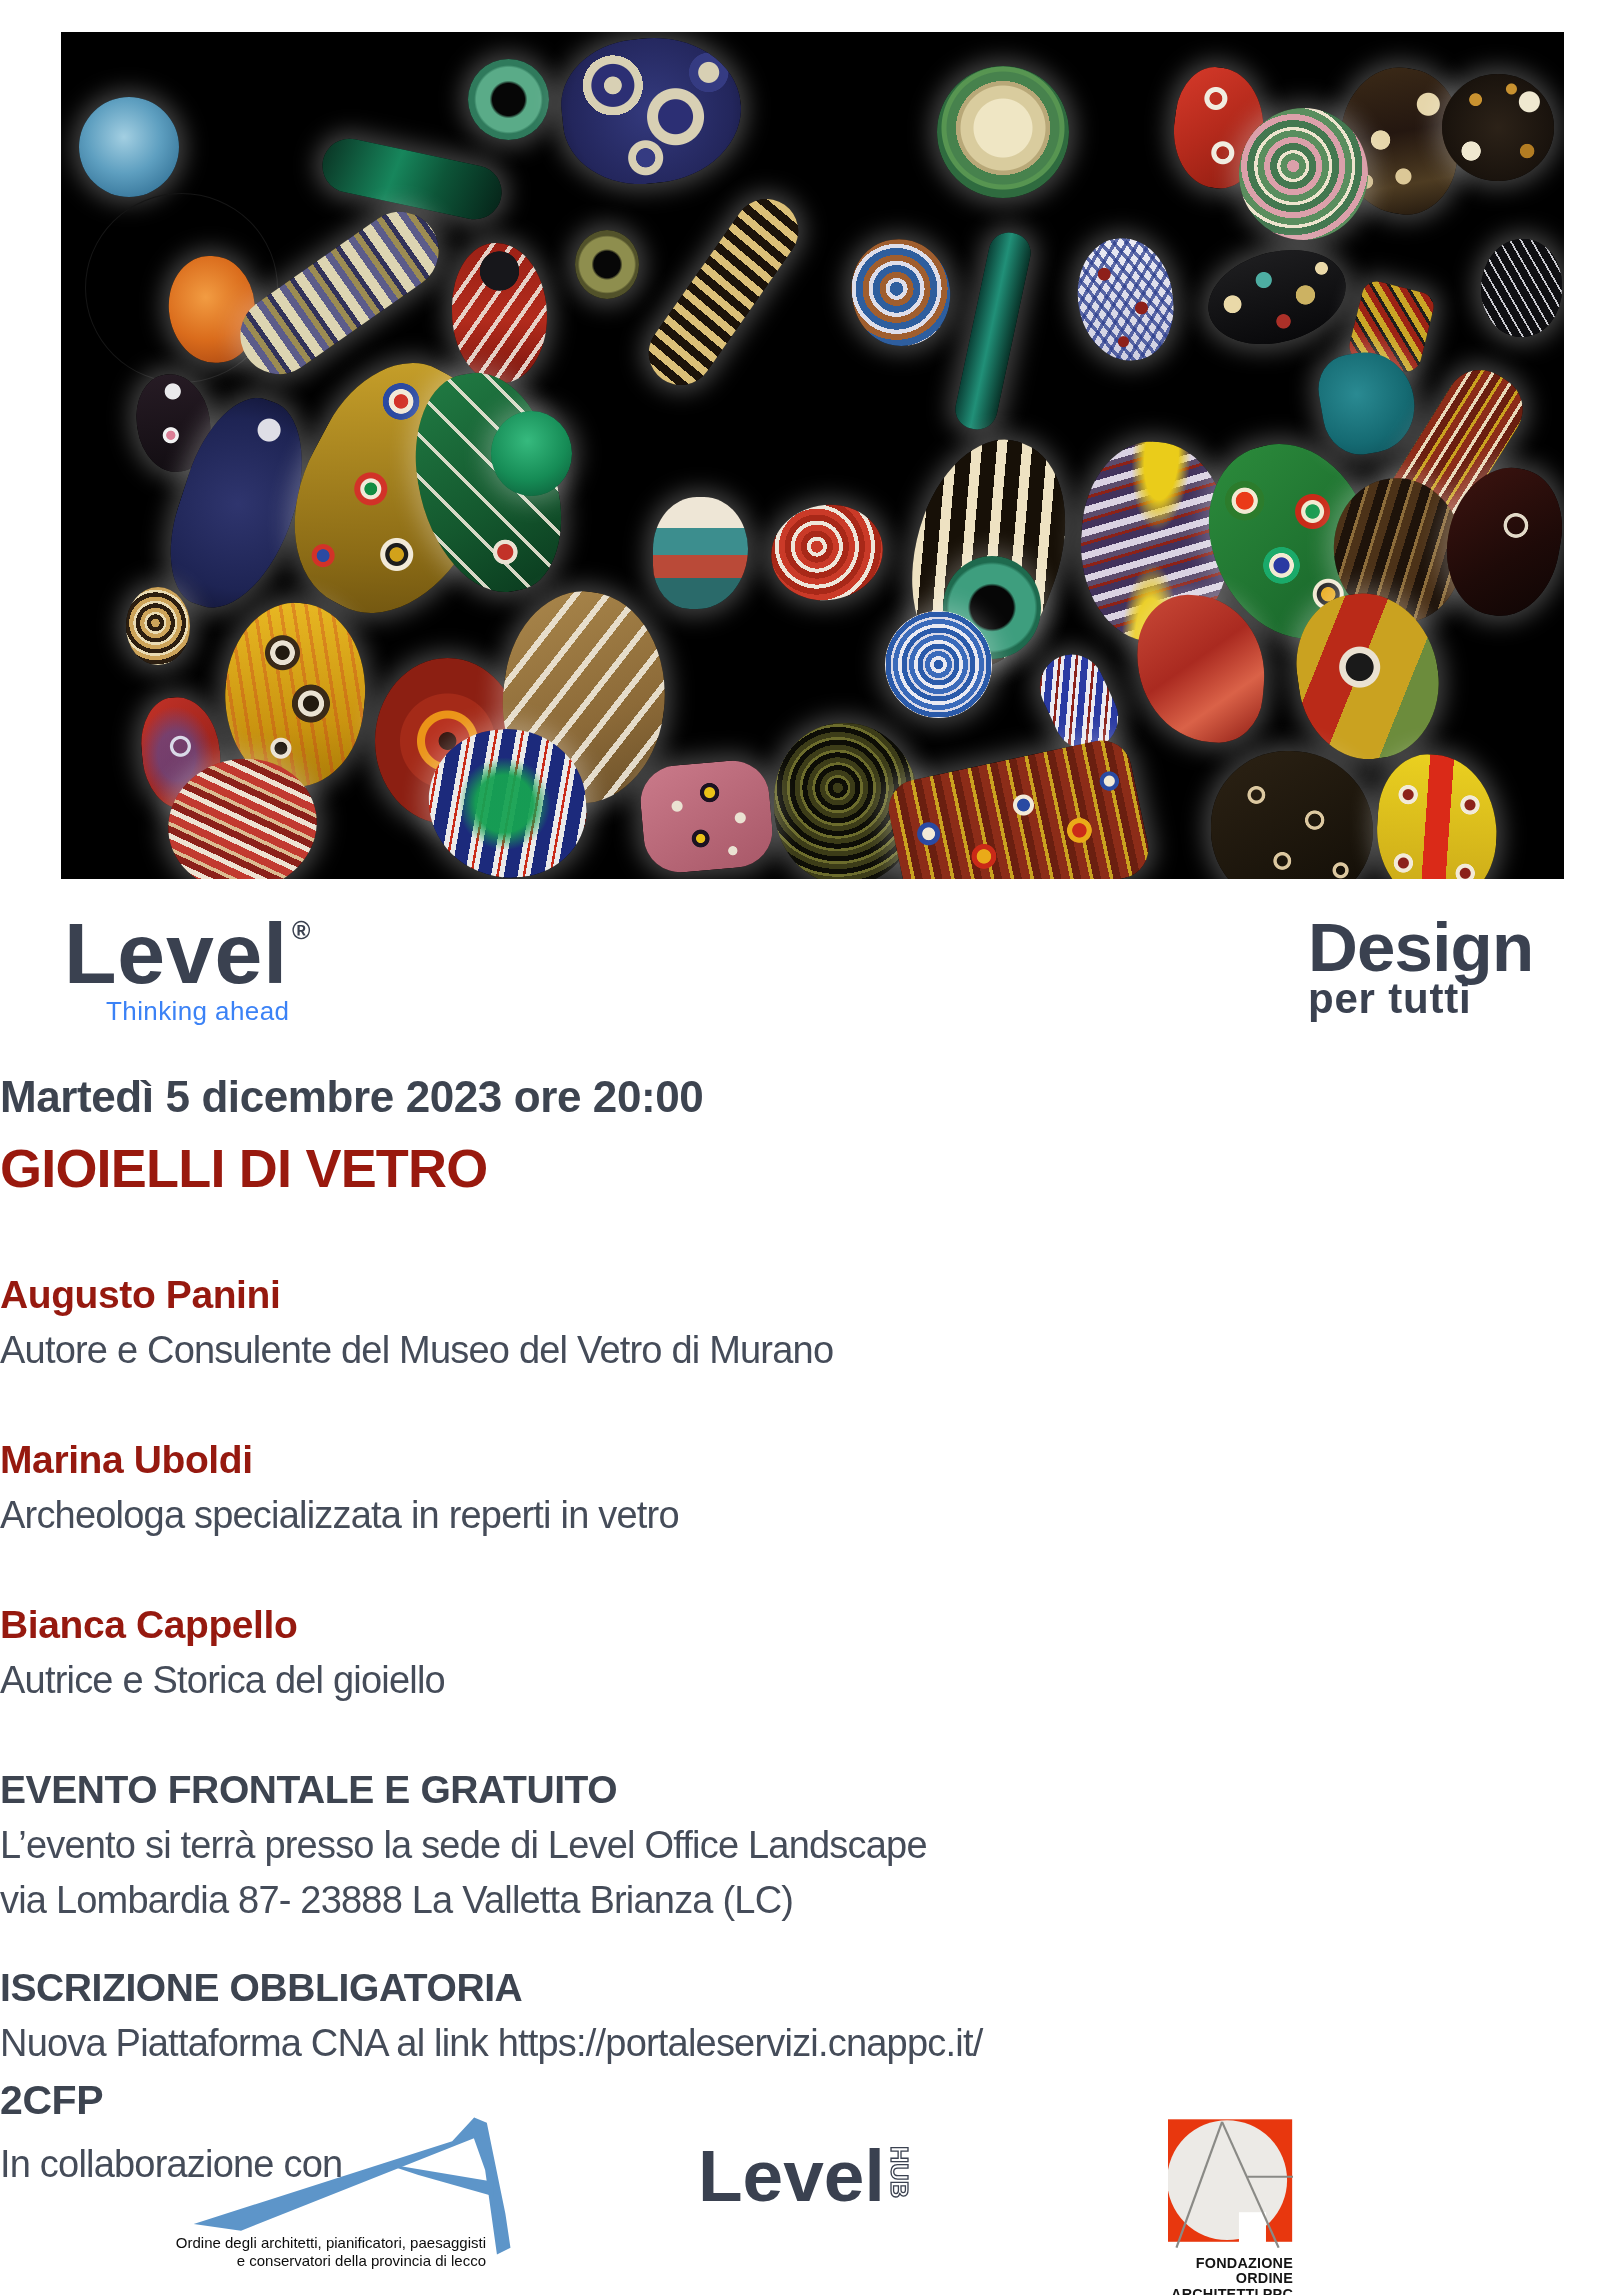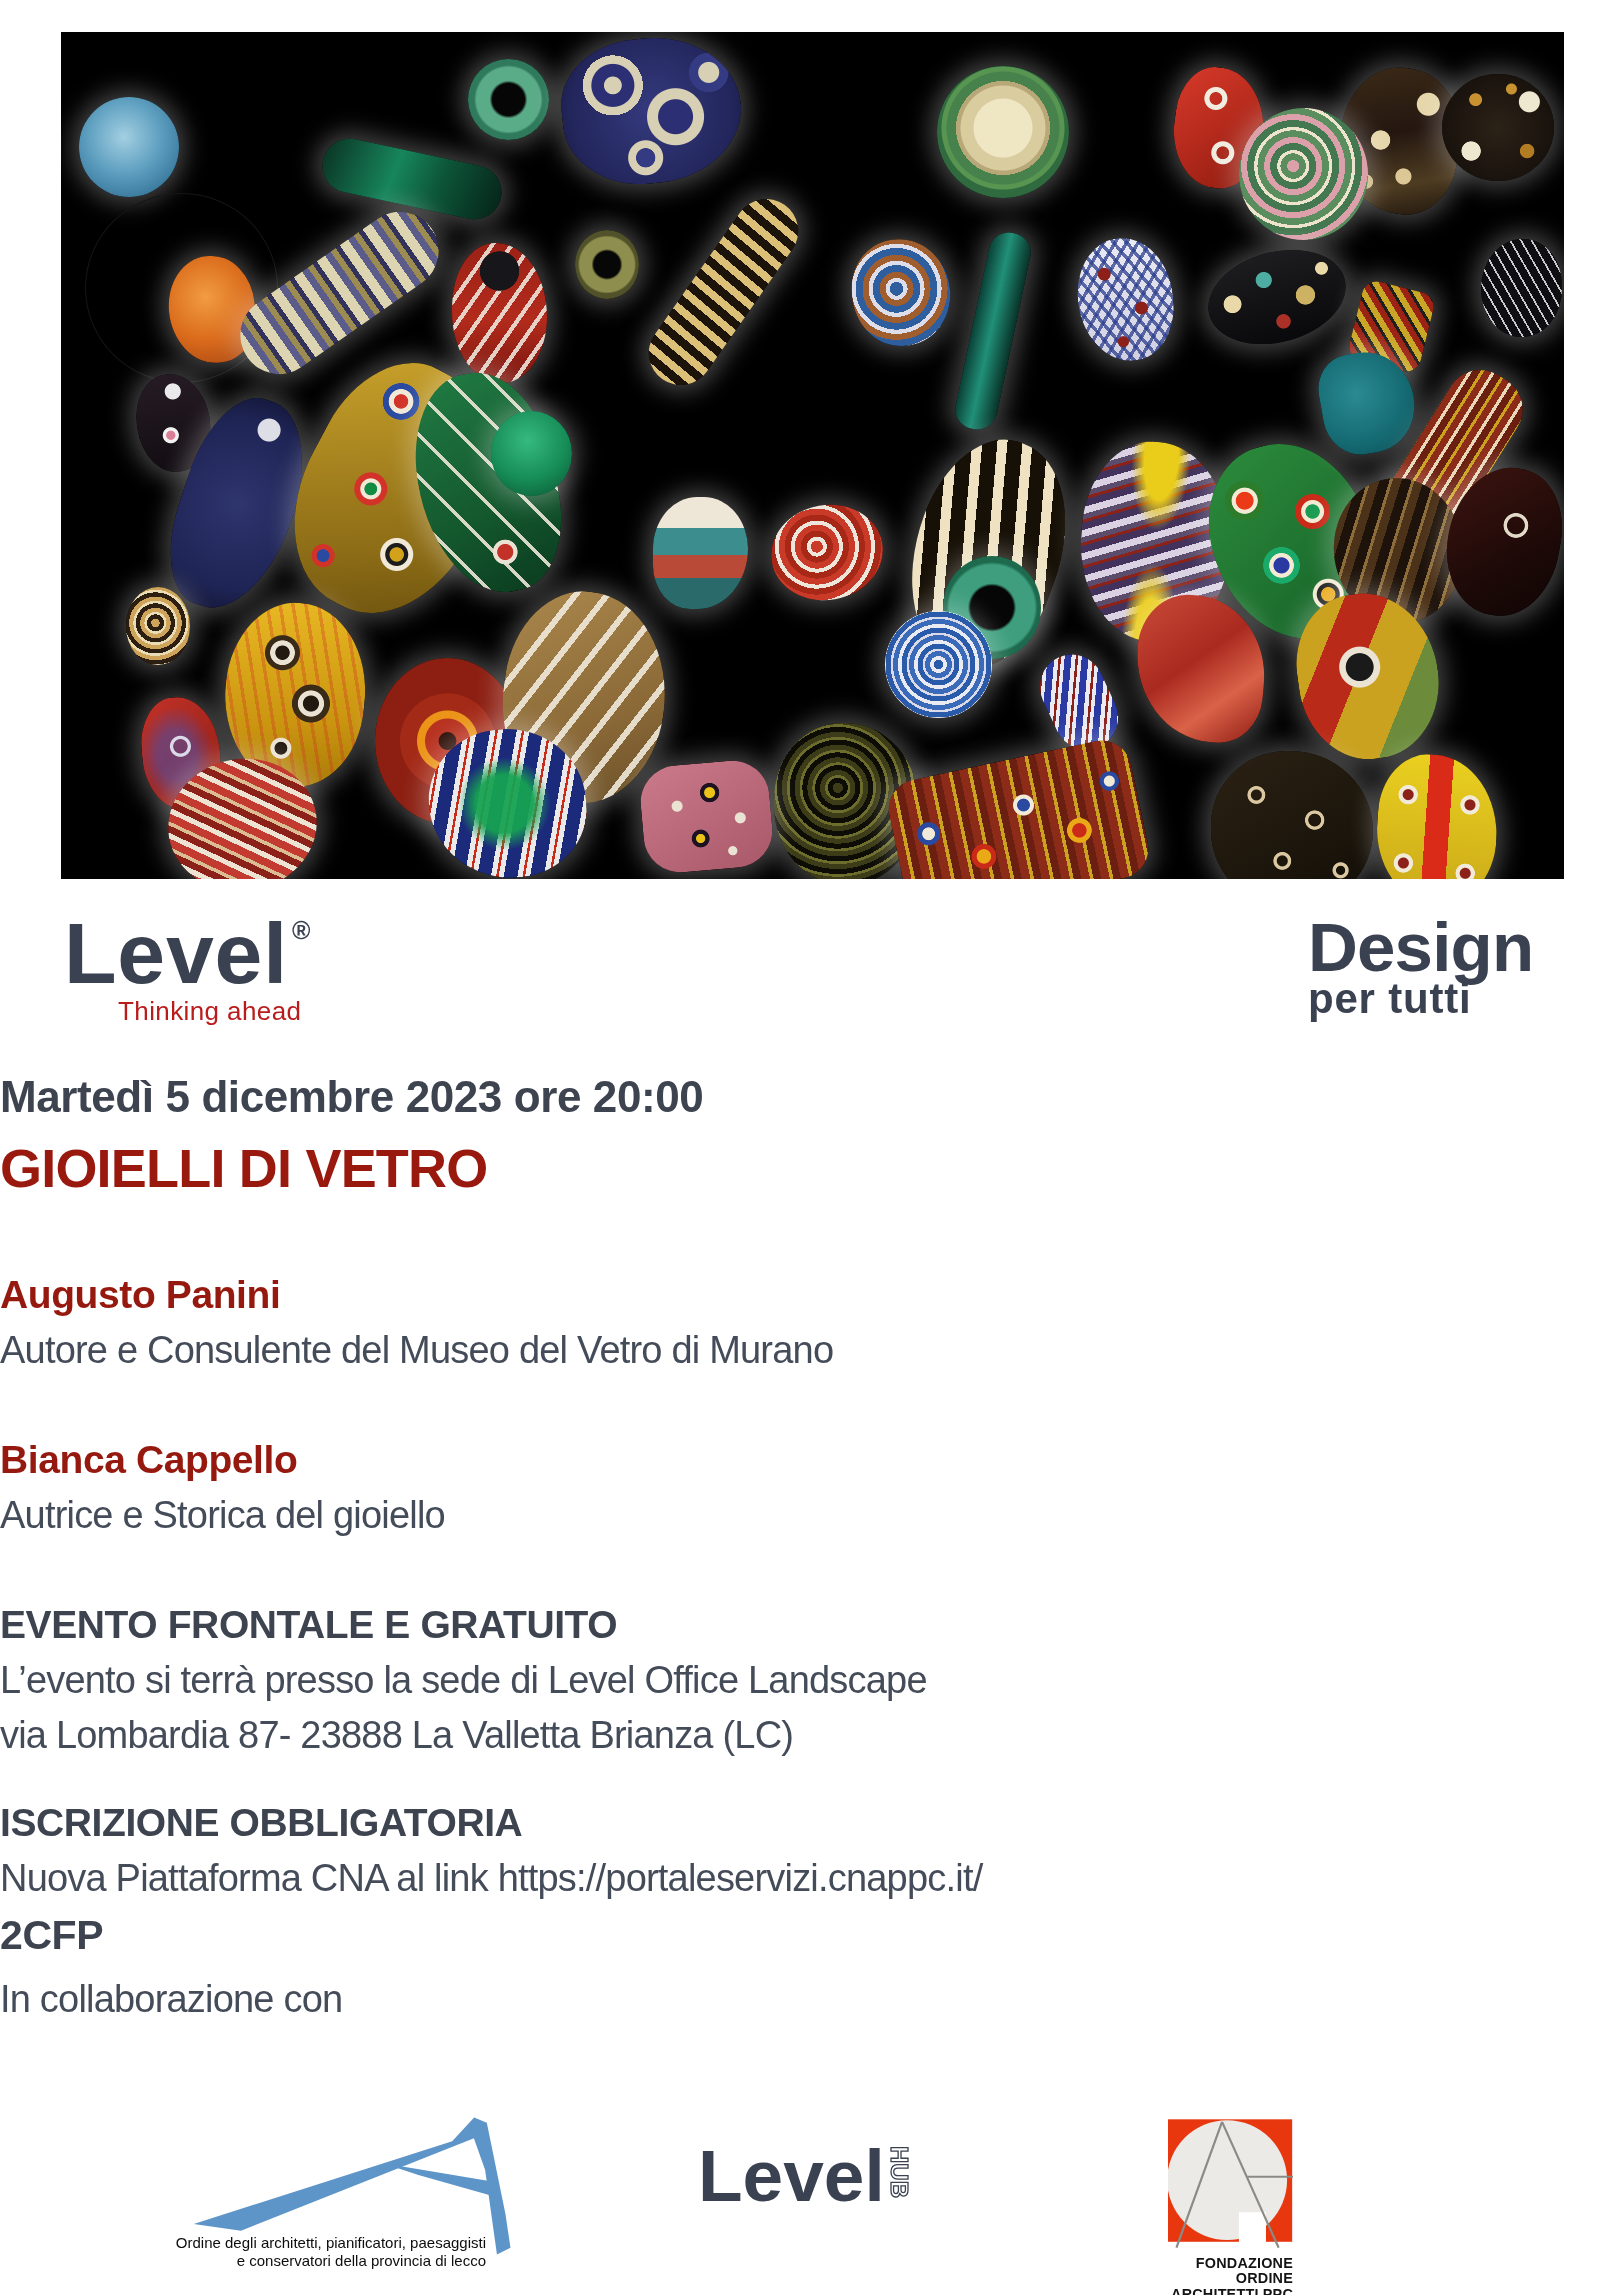--- a/index.html
+++ b/index.html
@@ -7,21 +7,21 @@
     width:1623px;height:2295px;position:relative;background:#ffffff;
     font-family:"Liberation Sans",sans-serif;overflow:hidden;
   }
   
   #hero{position:absolute;left:61px;top:32px;width:1503px;height:847px;background:#000;overflow:hidden;}
   .bead{position:absolute;box-shadow:0 0 22px 7.6px rgba(255,255,255,0.25);}
   
   .level-logo{position:absolute;left:64px;top:910px;color:#3a4150;}
   .level-word{font-size:86px;font-weight:bold;line-height:1;letter-spacing:0.8px;}
   .reg-mark{font-size:25px;font-weight:bold;vertical-align:44px;margin-left:4.2px;}
-  .level-tag{font-size:26px;color:#b91c1c;margin:0 0 0 54px;letter-spacing:0.4px;}
+  .level-tag{font-size:26px;color:#3b82f6;margin:0 0 0 42px;letter-spacing:0.4px;}
   .design-logo{position:absolute;left:1308px;top:913px;color:#3a4150;}
   .design-word{font-size:69px;font-weight:bold;line-height:1;letter-spacing:-0.8px;}
   .design-sub{font-size:42px;margin-top:-6.8px;letter-spacing:0.8px;font-weight:bold;}
   
   .content{position:absolute;left:0;top:1072px;width:1623px;text-align:left;color:#454c59;}
   .date-line{font-size:44px;font-weight:bold;color:#3d4450;margin:0 0 15px;letter-spacing:-0.4px;}
   .title-line{font-size:54px;font-weight:bold;color:#99190e;margin:0 0 74px;letter-spacing:-0.8px;}
   .sp-name{font-size:39px;font-weight:bold;color:#96190f;margin:0 0 12px;letter-spacing:-0.4px;}
   .sp-role{font-size:38px;margin:0 0 66px;letter-spacing:-0.8px;}
   .hdr-line{font-size:39px;font-weight:bold;color:#3d4450;margin:0 0 12px;letter-spacing:-0.4px;}
@@ -112,20 +112,24 @@
 
 <div class="content">
   <div class="date-line">Martedì 5 dicembre 2023 ore 20:00</div>
   <div class="title-line">GIOIELLI DI VETRO</div>
 
   <div>
     <div class="sp-name">Augusto Panini</div>
     <div class="sp-role">Autore e Consulente del Museo del Vetro di Murano</div>
   </div>
   <div>
+    <div class="sp-name">Marina Uboldi</div>
+    <div class="sp-role">Archeologa specializzata in reperti in vetro</div>
+  </div>
+  <div>
     <div class="sp-name">Bianca Cappello</div>
     <div class="sp-role">Autrice e Storica del gioiello</div>
   </div>
 
   <div class="hdr-line">EVENTO FRONTALE E GRATUITO</div>
   <div class="body-line">L’evento si terrà presso la sede di Level Office Landscape</div>
   <div class="body-line gap">via Lombardia 87- 23888 La Valletta Brianza (LC)</div>
 
   <div class="hdr-line">ISCRIZIONE OBBLIGATORIA</div>
   <div class="body-line">Nuova Piattaforma CNA al link https://portaleservizi.cnappc.it/</div>

